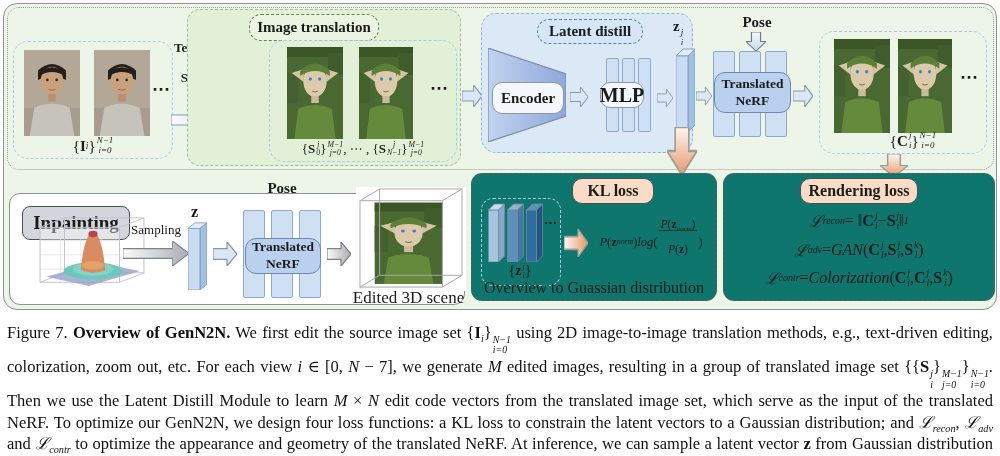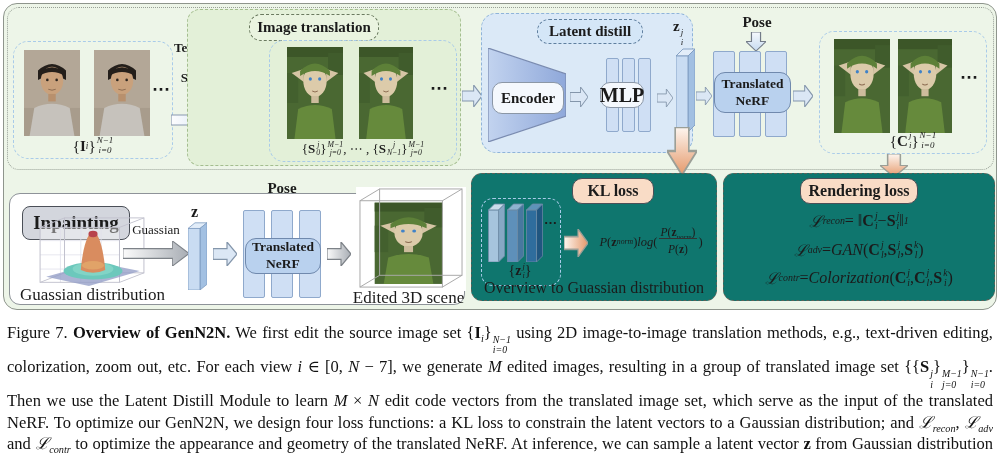--- a/index.html
+++ b/index.html
@@ -26,21 +26,21 @@
   .methods{font-weight:bold;font-size:13px;line-height:15px;text-align:center;}
   .dots{font-weight:bold;font-size:18px;}
   .mathlbl{white-space:nowrap;}
   
   .mb{font-weight:bold;}
   .mi{font-style:italic;}
   sup,sub{font-size:0.62em;font-style:italic;line-height:0;}
   .ss{display:inline-flex;flex-direction:column;vertical-align:-0.48em;font-size:0.6em;font-style:italic;line-height:1;margin-left:1px;}
   .ss span{display:block;line-height:1.08;}
   .frac{display:inline-flex;flex-direction:column;vertical-align:middle;text-align:center;font-size:0.92em;margin:0 1px;}
-  .frac .fden{border-top:1px solid #333;padding:4px 2px;}
+  .frac .fden{border-top:1px solid #333;padding:12px 2px;}
   .frac .fnum{padding:0 2px;}
   
   .arr-blue{fill:#dbe7f5;stroke:#8496ab;stroke-width:1.2;}
   .arr-big{fill:url(#grad-blue);stroke:#8a9ab0;stroke-width:1.2;}
   .arr-gray{fill:url(#grad-gray);stroke:#7d8288;stroke-width:1.2;}
   .arr-orv{fill:url(#grad-orv);stroke:#9b9f97;stroke-width:1.2;}
   .arr-orh{fill:url(#grad-orh);stroke:#9b9f97;stroke-width:1.2;}
   .arr-pose{fill:url(#grad-pose);stroke:#737b88;stroke-width:1.3;}
   .kb1{--kf:#a6c4dd;--kt:#c9dcea;--ks:#86a8c4;}
   .kb2{--kf:#5e90ba;--kt:#8fb4cf;--ks:#47789f;}
@@ -317,22 +317,21 @@
       <use href="#blockD" class="arr-gray"></use>
     </svg>
 
   <div class="abs inf-box" style="left:5px;top:189px;width:456px;height:112px;">
     <div class="abs ctr pill-gray" style="left:12px;top:12px;width:108px;height:34px;">
       <span>Inpainting</span>
     </div>
     <svg class="abs" style="left:26px;top:22px;" width="112" height="72" viewBox="0 0 110 76" preserveAspectRatio="none">
         <use href="#g-gauss"></use>
       </svg>
-    <div class="abs" style="left:10px;top:91px;font-size:17px;white-space:nowrap;">Guassian distribution</div>
-    <div class="abs ctr" style="left:114px;top:28px;width:64px;height:16px;font-size:13px;">Guassian</div>
+    <div class="abs ctr" style="left:114px;top:28px;width:64px;height:16px;font-size:13px;">Sampling</div>
     <svg class="abs" style="left:113px;top:47px;" width="66" height="25" viewBox="0 0 96 26" preserveAspectRatio="none">
         <use href="#blockBig" class="arr-gray"></use>
       </svg>
     <div class="abs mathlbl" style="left:181px;top:9px;font-size:16px;"><span class="mb">z</span></div>
     <svg class="abs" style="left:178px;top:28px;" width="19" height="68" viewBox="0 0 19 84" preserveAspectRatio="none">
         <use href="#g-slab"></use>
       </svg>
     <svg class="abs" style="left:203px;top:48px;" width="24" height="24" viewBox="0 0 24 22" preserveAspectRatio="none">
         <use href="#blockR" class="arr-blue"></use>
       </svg>

